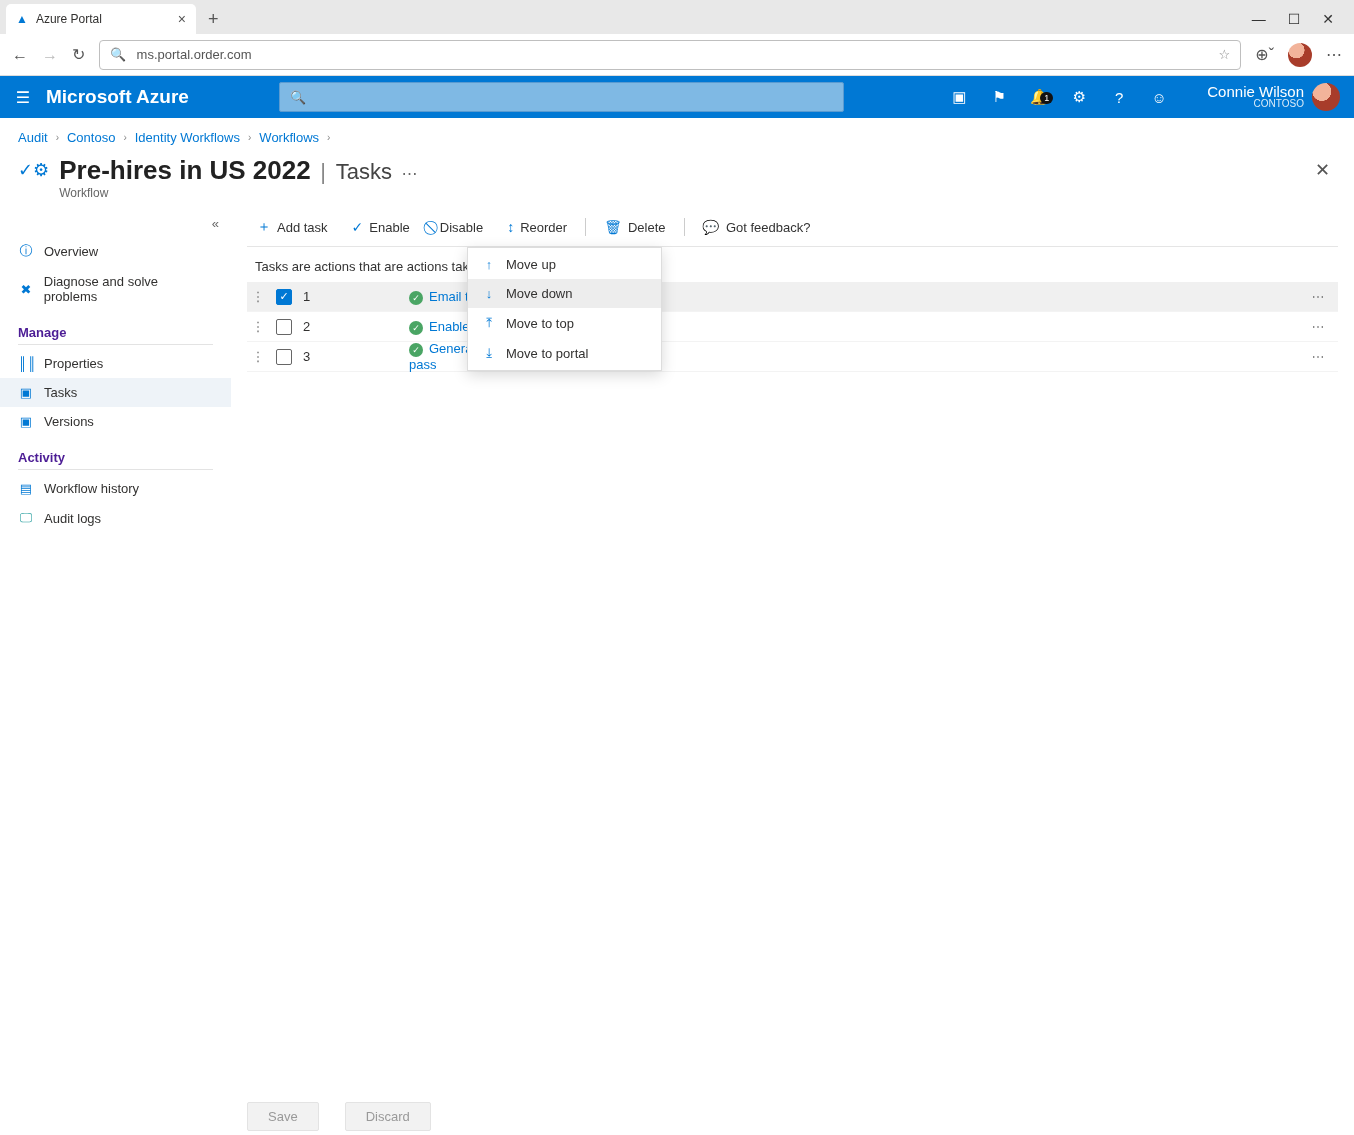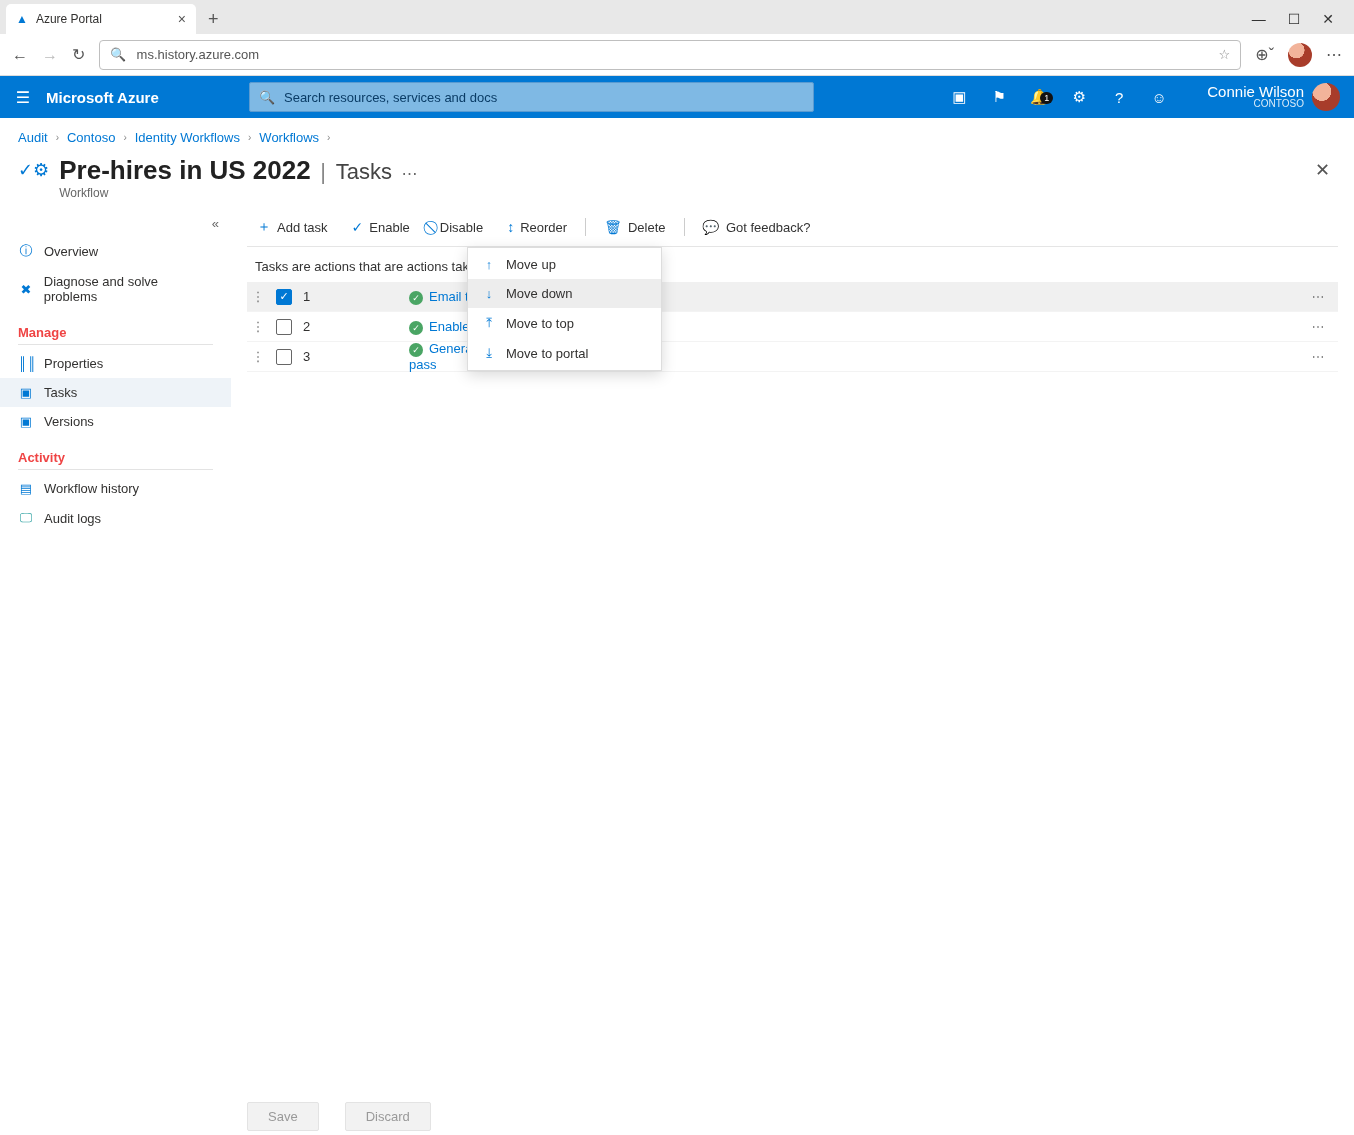--- a/index.html
+++ b/index.html
@@ -15,21 +15,21 @@
   .winctrl span{font-size:14px;}
   .navrow{display:flex;align-items:center;background:#fff;height:42px;padding:0 12px;gap:14px;border-bottom:1px solid #ddd;}
   .navrow .navico{color:#555;font-size:16px;}
   .navrow .navico.disabled{color:#bbb;}
   .urlbar{flex:1;display:flex;align-items:center;border:1px solid #bfbfbf;border-radius:4px;height:30px;padding:0 10px;gap:10px;color:#555;font-size:13px;}
   .urlbar .star{margin-left:auto;color:#888;}
   .avatar{width:24px;height:24px;border-radius:50%;background:radial-gradient(circle at 35% 30%, #f2b39a 0 35%, #a83c2a 36% 100%);}
   
   .azurebar{display:flex;align-items:center;background:#0078d4;color:#fff;height:42px;}
   .hamburger{width:46px;text-align:center;font-size:16px;}
-  .brand{font-size:15px;font-weight:600;padding-right:30px;}
+  .brand{font-size:19px;font-weight:600;padding-right:30px;}
   .searchwrap{flex:1;display:flex;justify-content:flex-start;padding-left:60px;}
   .search{display:flex;align-items:center;background:#7fb9e4;border:1px solid #5a9bd1;border-radius:2px;width:565px;height:30px;padding:0 10px;gap:8px;color:#0a3c66;}
   .search input{background:transparent;border:none;outline:none;flex:1;color:#0a3c66;font-size:13px;}
   .search input::placeholder{color:#0a3c66;}
   .topicons{display:flex;align-items:center;}
   .topicons .ico{width:40px;text-align:center;font-size:15px;position:relative;}
   .badge{position:absolute;top:4px;right:6px;background:#111;color:#fff;font-size:9px;border-radius:8px;padding:0 4px;line-height:12px;}
   .userblock{display:flex;align-items:center;gap:8px;padding:0 14px 0 28px;text-align:right;}
   .userblock .uname{font-size:15px;line-height:13px;}
   .userblock .utenant{font-size:10px;opacity:.85;}
@@ -47,21 +47,21 @@
   .divider{font-size:22px;color:#888;padding:0 6px;font-weight:300;}
   .more{color:#666;font-size:16px;padding-left:6px;}
   .closex{margin-left:auto;font-size:18px;color:#555;padding-right:6px;padding-top:4px;}
   
   .body{display:flex;height:calc(1135px - 34px - 42px - 42px - 32px - 48px);}
   .sidebar{width:231px;padding:4px 0;}
   .collapse{text-align:right;padding:4px 12px;color:#666;font-size:13px;}
   .navitem{display:flex;align-items:center;gap:10px;padding:7px 18px;font-size:13px;cursor:pointer;}
   .navitem.active{background:#eef3f8;}
   .navitem .nicon{width:16px;text-align:center;}
-  .navgroup{padding:10px 18px 4px 18px;font-size:13px;font-weight:600;color:#ef4444;border-bottom:1px solid #e3e3e3;margin:4px 18px;padding-left:0;padding-right:0;}
+  .navgroup{padding:10px 18px 4px 18px;font-size:13px;font-weight:600;color:#4c1d95;border-bottom:1px solid #e3e3e3;margin:4px 18px;padding-left:0;padding-right:0;}
   .ic-blue{color:#0078d4;}
   .ic-teal{color:#2aa0a0;}
   
   .main{flex:1;padding:0 16px;position:relative;}
   .toolbar{display:flex;align-items:center;gap:4px;padding:6px 0;border-bottom:1px solid #e5e5e5;font-size:13px;}
   .tbtn{display:flex;align-items:center;gap:6px;padding:4px 10px;color:#333;cursor:pointer;}
   .tbtn .tico{color:#0078d4;font-size:14px;}
   .tsep{width:1px;height:18px;background:#ccc;margin:0 4px;}
   .helptext{padding:12px 0 8px 8px;font-size:13px;color:#333;}
   .table{width:100%;}
@@ -106,36 +106,35 @@
       <span>☐</span>
       <span>✕</span>
     </div>
   </div>
   <div class="navrow">
     <span class="navico">←</span>
     <span class="navico disabled">→</span>
     <span class="navico">↻</span>
     <div class="urlbar">
       <span>🔍</span>
-      <span>ms.history.azure.com</span>
+      <span>ms.portal.order.com</span>
       <span class="star">☆</span>
     </div>
     <span class="navico">⊕ˇ</span>
     <div class="avatar"></div>
     <span class="navico">⋯</span>
   </div>
 </div>
 
 <div class="azurebar">
   <div class="hamburger">☰</div>
   <div class="brand">Microsoft Azure</div>
   <div class="searchwrap">
     <div class="search">
       <span>🔍</span>
-      <input placeholder="Search resources, services and docs" style="">
     </div>
   </div>
   <div class="topicons">
     <div class="ico">▣</div>
     <div class="ico">⚑</div>
     <div class="ico">🔔<span class="badge">1</span></div>
     <div class="ico">⚙</div>
     <div class="ico">?</div>
     <div class="ico">☺</div>
   </div>

